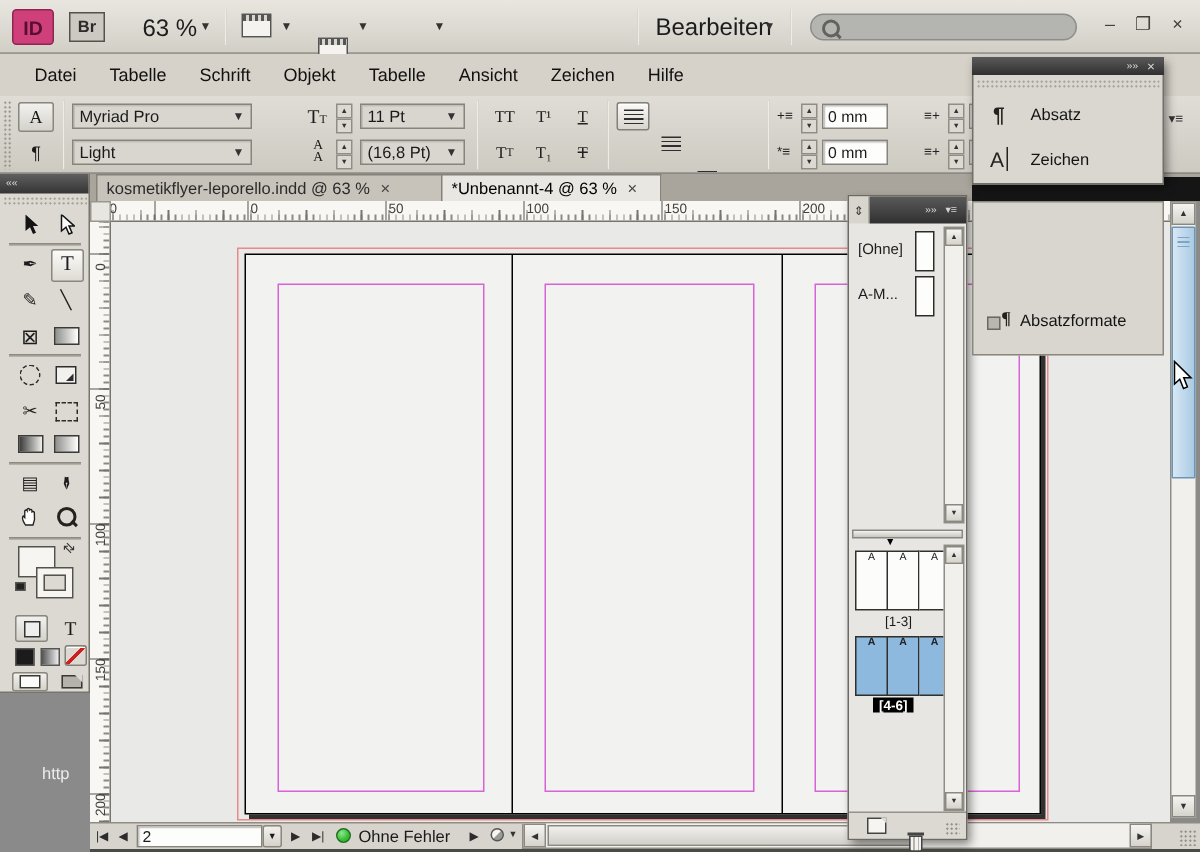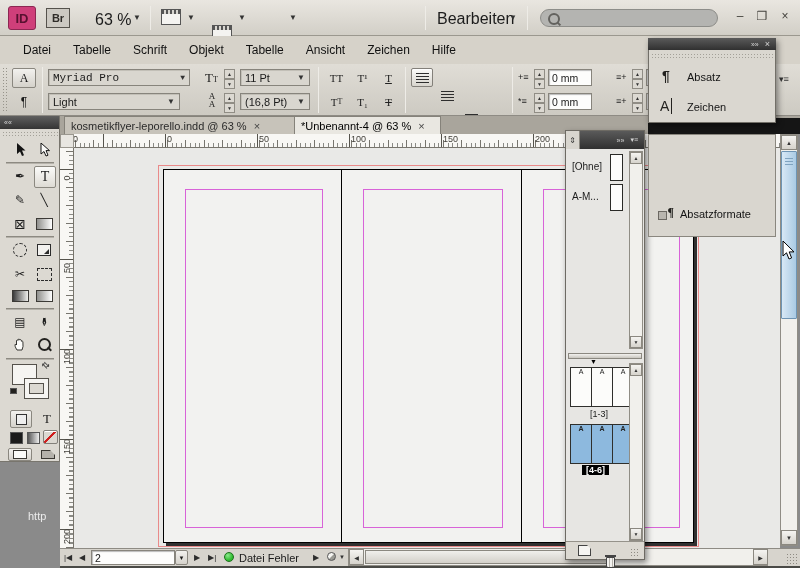--- a/index.html
+++ b/index.html
@@ -246,25 +246,25 @@
   <span class="menu-item">Zeichen</span>
   <span class="menu-item">Hilfe</span>
 </div>
 
 <div class="abs controlbar">
   <div class="abs grip-v" style="left:2px;top:3px;width:6px;height:46px;"></div>
   <div class="abs cb-btn ctr" style="left:12px;top:4px;width:24px;height:20px;font-family:'Liberation Serif',serif;">A</div>
   <div class="abs ctr" style="left:12px;top:28px;width:24px;height:20px;font-size:12px;">¶</div>
   <div class="abs vsep" style="left:42px;top:3px;height:46px;"></div>
 
-  <div class="abs cb-combo" style="left:48px;top:5px;width:142px;height:17px;font-family:Liberation Mono, monospace;">
+  <div class="abs cb-combo" style="left:48px;top:5px;width:120px;height:17px;">
     <span>Myriad Pro</span>
     <span class="dd">▼</span>
   </div>
-  <div class="abs cb-combo" style="left:48px;top:29px;width:132px;height:17px;">
+  <div class="abs cb-combo" style="left:48px;top:29px;width:120px;height:17px;">
     <span>Light</span>
     <span class="dd">▼</span>
   </div>
 
   <span class="abs" style="left:205px;top:6px;font-family:'Liberation Serif',serif;font-size:13px;"><span>T</span><span style="font-size:8px;">T</span></span>
   <div class="abs stepper" style="left:224px;top:5px;">
     <span>▲</span>
       <span>▼</span>
   </div>
   <div class="abs cb-combo" style="left:240px;top:5px;width:70px;height:17px;">
@@ -401,21 +401,21 @@
 </div>
 
 <div class="abs statusbar">
   <span class="abs nav-g" style="left:4px;top:4px;">|◀</span>
   <span class="abs nav-g" style="left:19px;top:4px;">◀</span>
   <div class="abs cb-field" style="left:31px;top:1px;width:84px;height:15px;">2</div>
   <div class="abs cb-btn ctr" style="left:115px;top:1px;width:13px;height:15px;font-size:6px;">▼</div>
   <span class="abs nav-g" style="left:134px;top:4px;">▶</span>
   <span class="abs nav-g" style="left:148px;top:4px;">▶|</span>
   <div class="abs green-dot" style="left:164px;top:3px;"></div>
-  <span class="abs" style="left:179px;top:2.5px;font-size:11px;">Datei Fehler</span>
+  <span class="abs" style="left:179px;top:2.5px;font-size:11px;">Ohne Fehler</span>
   <span class="abs nav-g" style="left:253px;top:4px;">▶</span>
   <div class="abs preflight" style="left:267px;top:3px;"></div>
   <span class="abs" style="left:279px;top:5px;font-size:6px;color:#333;">▼</span>
   <div class="abs sb" style="left:288px;top:0px;width:420px;height:17px;border-top:none;">
     <div class="abs sb-btn ctr" style="left:0;top:0;width:15px;height:16px;">◀</div>
     <div class="abs sb-thumb-gray" style="left:16px;top:1px;width:245px;height:14px;"></div>
     <div class="abs sb-btn ctr" style="left:404px;top:0;width:15px;height:16px;">▶</div>
   </div>
 </div>
 <div class="abs corner-grip">

